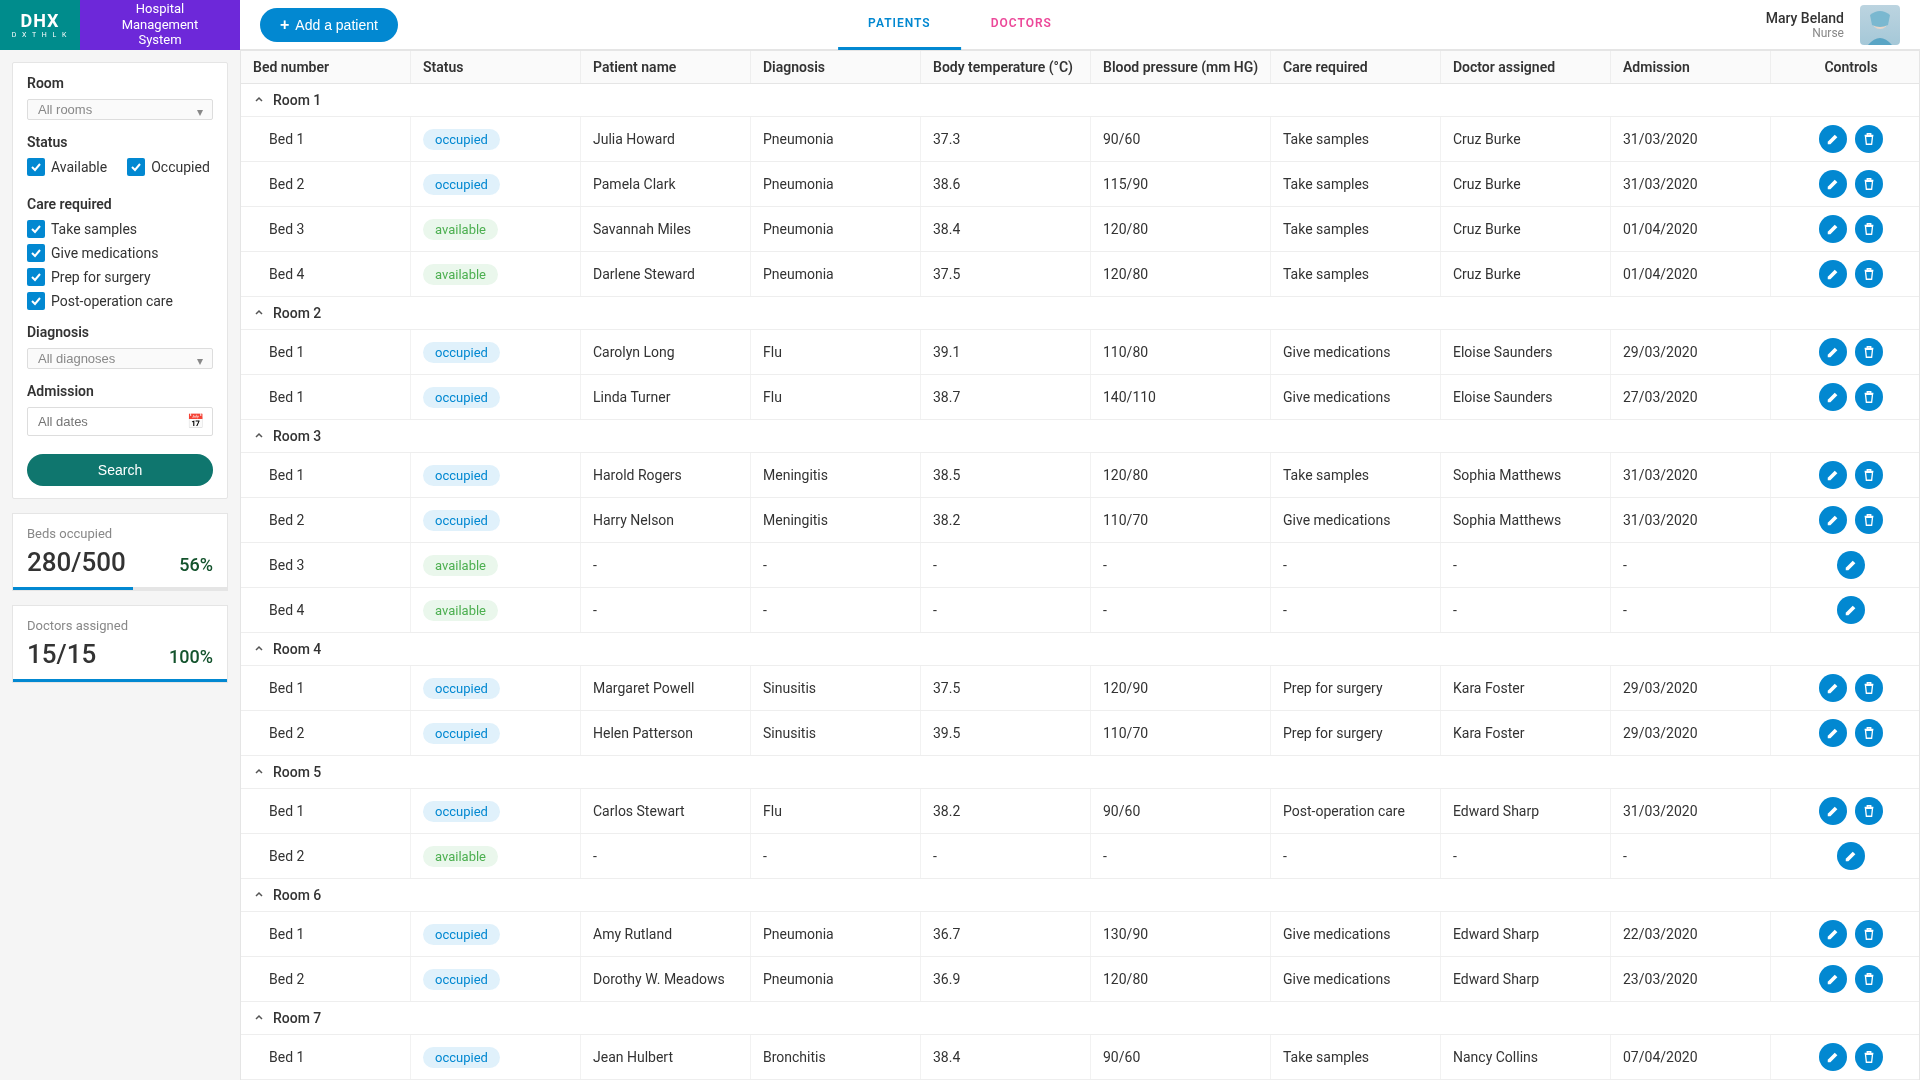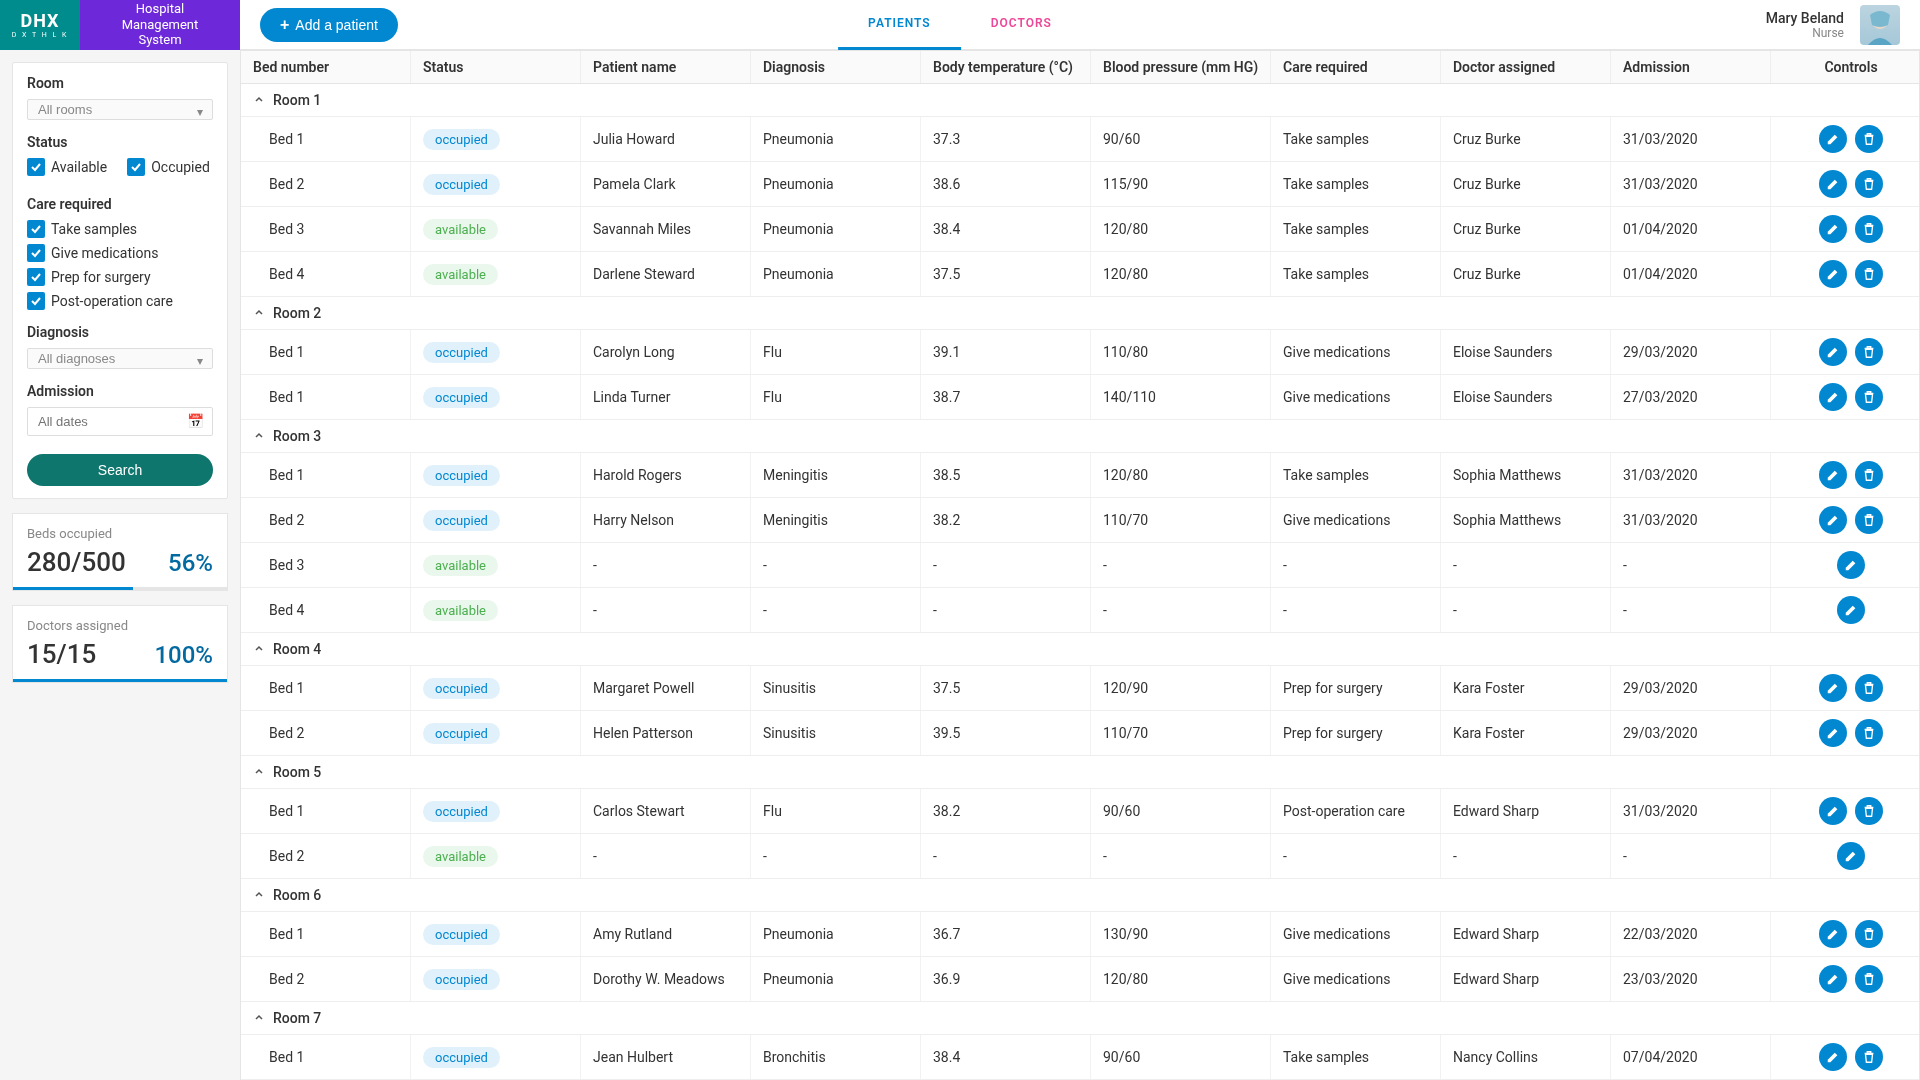--- a/index.html
+++ b/index.html
@@ -35,21 +35,21 @@
 .checkbox svg { width: 12px; height: 12px; }
 .filter-group { margin-bottom: 14px; }
 .date-input-wrap { position: relative; }
 .date-input { width: 100%; border: 1px solid #ddd; padding: 6px 10px; font-size: 13px; color: #888; border-radius: 2px; }
 .date-icon { position: absolute; right: 8px; top: 6px; color: #555; }
 .search-btn { width: 100%; background: #0f766e; color: #fff; border: none; border-radius: 20px; padding: 8px 0; font-size: 14px; cursor: pointer; margin-top: 4px; }
 .stat-panel { background: #fff; border: 1px solid #e5e5e5; padding: 12px 14px; position: relative; }
 .stat-label { font-size: 13px; color: #888; margin-bottom: 6px; }
 .stat-row { display: flex; justify-content: space-between; align-items: baseline; }
 .stat-value { font-size: 26px; font-weight: 500; }
-.stat-pct { font-size: 24px; color: #0369a1; font-weight: 500; }
+.stat-pct { font-size: 18px; color: #14532d; font-weight: 500; }
 .stat-bar { height: 3px; background: #e5e5e5; margin-top: 10px; position: relative; margin-left: -14px; margin-right: -14px; margin-bottom: -12px; }
 .stat-bar-fill { height: 100%; background: #0288d1; }
 .main { flex: 1; overflow: auto; }
 .grid { background: #fff; border: 1px solid #e5e5e5; min-width: 100%; }
 .grid-header, .grid-row, .grid-group { display: grid; grid-template-columns: 170px 170px 170px 170px 170px 180px 170px 170px 160px 160px; }
 .grid-header { background: #fafafa; border-bottom: 1px solid #e5e5e5; }
 .grid-header .cell { font-weight: 600; font-size: 14px; padding: 8px 12px; border-right: 1px solid #eee; white-space: nowrap; }
 .grid-header .cell:last-child { text-align: center; border-right: none; }
 .group-row { display: flex; align-items: center; padding: 8px 12px; font-size: 14px; font-weight: 500; background: #fff; border-bottom: 1px solid #eee; cursor: pointer; grid-column: 1 / -1; }
 .group-chevron { margin-right: 8px; color: #555; display: inline-flex; }

